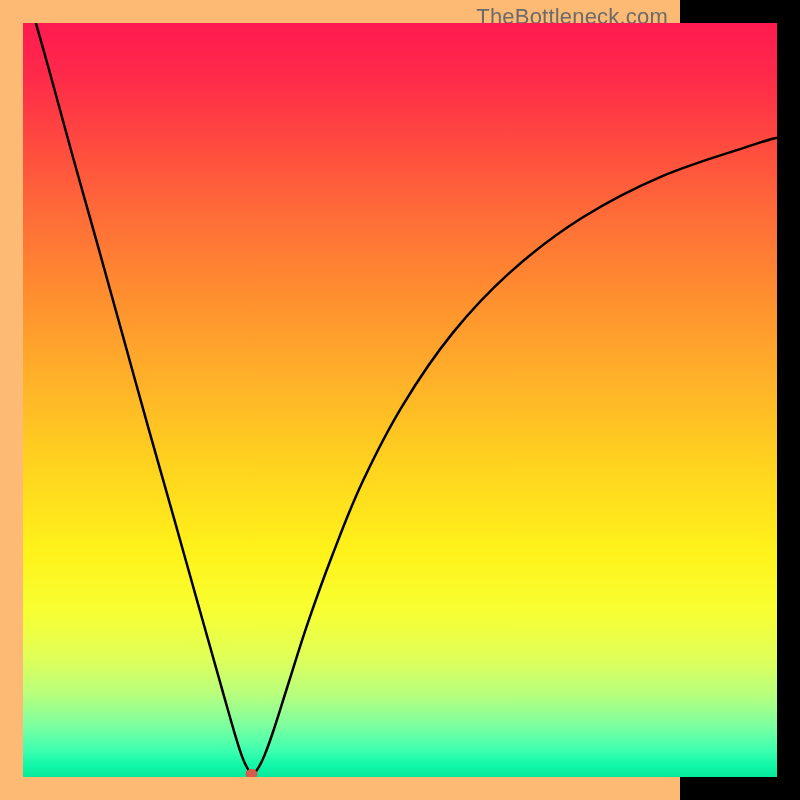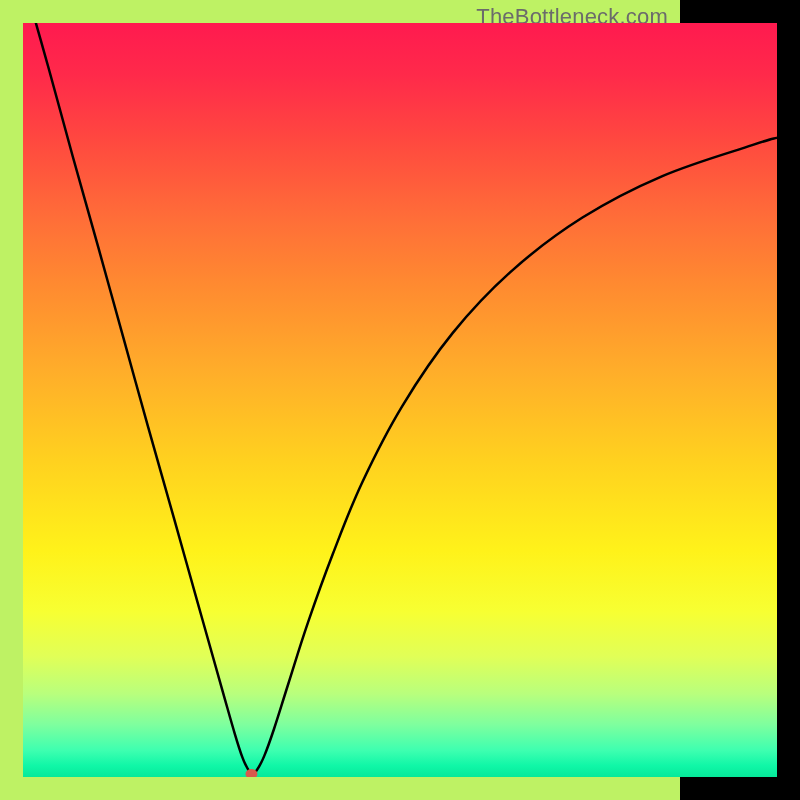--- a/index.html
+++ b/index.html
@@ -1,21 +1,21 @@
 <!DOCTYPE html>
 <html><head>
 <meta charset="utf-8">
 <style>
   * { margin: 0; padding: 0; box-sizing: border-box; }
   html, body { width: 800px; height: 800px; overflow: hidden; background: #000; }
   .frame {
     position: relative;
     width: 680px;
     height: 800px;
-    background: #bef264;
+    background: #fdba74;
   }
   .watermark {
     position: absolute;
     top: 4px;
     right: 12px;
     font-family: Arial, Helvetica, sans-serif;
     font-size: 22px;
     color: #6b6b6b;
     letter-spacing: 0.2px;
   }

